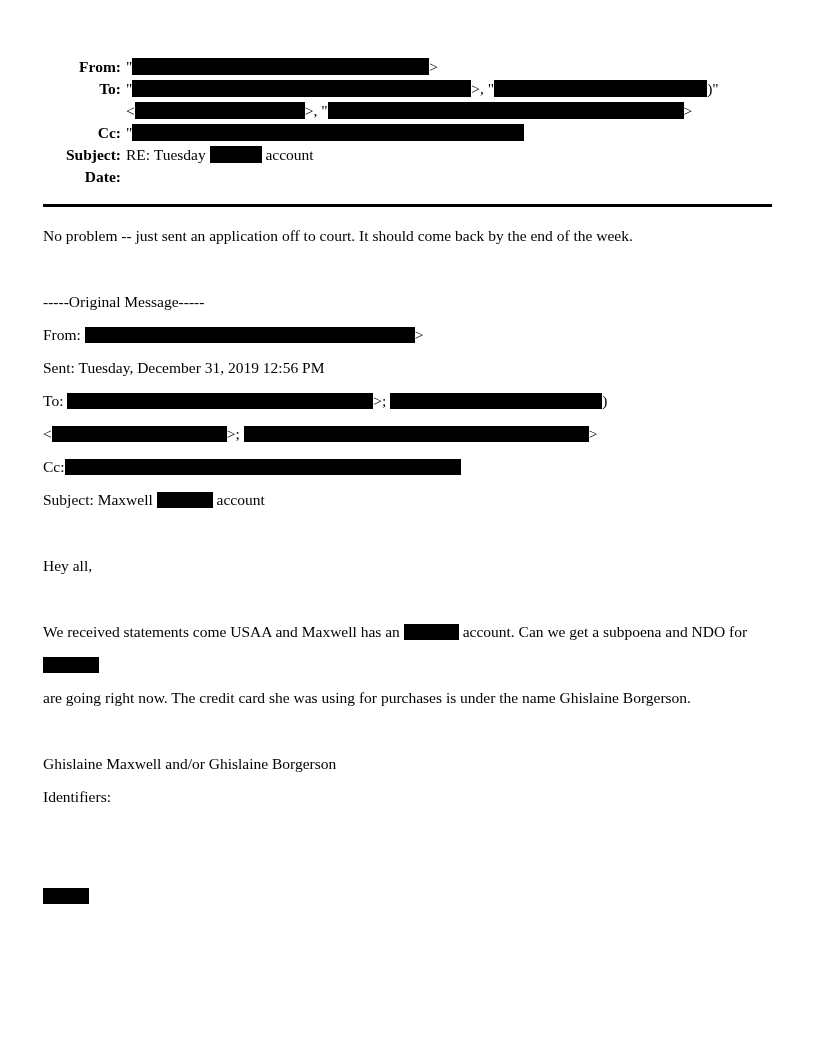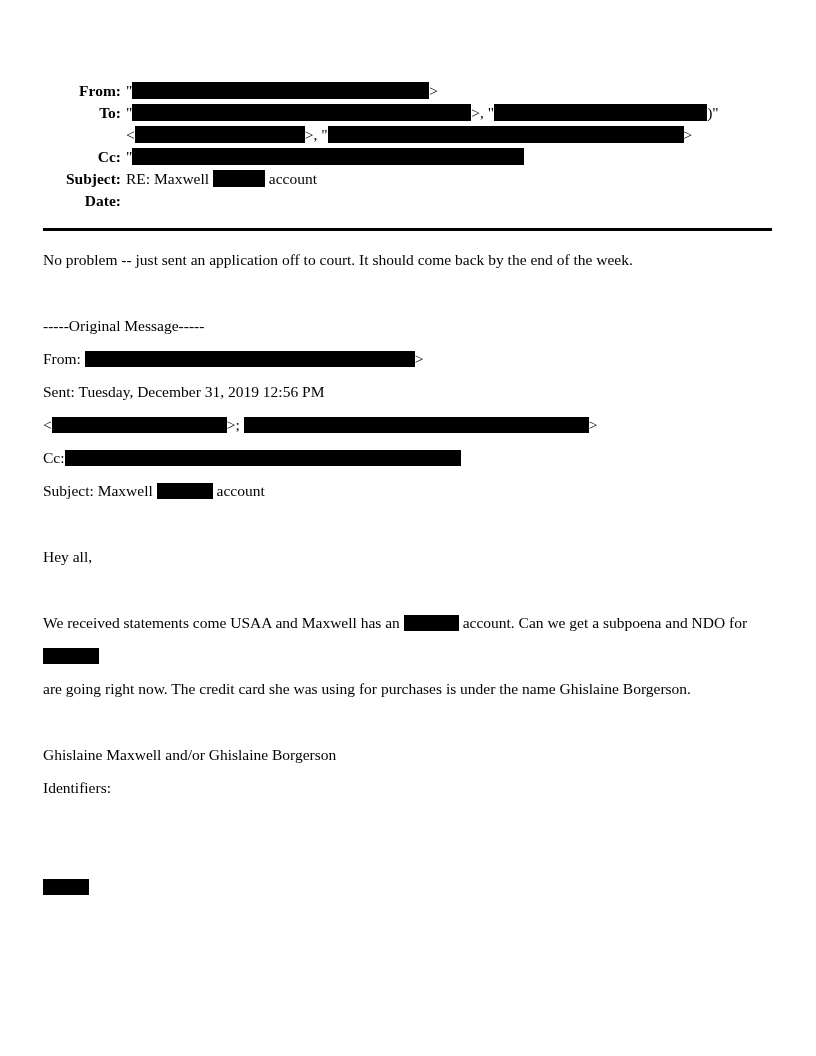--- a/index.html
+++ b/index.html
@@ -12,21 +12,21 @@
     height: 1056px;
     overflow: hidden;
     font-family: "Liberation Serif", "DejaVu Serif", serif;
     font-size: 15.5px;
     color: #000000;
   }
   .page {
     box-sizing: border-box;
     width: 816px;
     height: 1056px;
-    padding: 80px 43px 0 43px;
+    padding: 56px 43px 0 43px;
   }
   
   .header { }
   .hrow {
     display: flex;
     line-height: 22px;
   }
   .hlabel {
     width: 78px;
     min-width: 78px;
@@ -77,33 +77,34 @@
       <div class="hrow">
         <div class="hlabel">To:</div>
         <div class="hval"><div class="hline"><span class="seg">"</span><span class="rbox" style="width: 339px;"></span><span class="seg">&gt;, "</span><span class="rbox" style="width: 213px;"></span><span class="seg">)"</span></div><div class="hline"><span class="seg">&lt;</span><span class="rbox" style="width: 170px;"></span><span class="seg">&gt;, "</span><span class="rbox" style="width: 356px;"></span><span class="seg">&gt;</span></div></div>
       </div>
       <div class="hrow">
         <div class="hlabel">Cc:</div>
         <div class="hval"><div class="hline"><span class="seg">"</span><span class="rbox" style="width: 392px;"></span></div></div>
       </div>
       <div class="hrow">
         <div class="hlabel">Subject:</div>
-        <div class="hval"><div class="hline"><span class="seg">RE: Maxwell </span><span class="rbox" style="width: 52px;"></span><span class="seg"> account</span></div></div>
+        <div class="hval"><div class="hline"><span class="seg">RE: Tuesday </span><span class="rbox" style="width: 52px;"></span><span class="seg"> account</span></div></div>
       </div>
       <div class="hrow">
         <div class="hlabel">Date:</div>
       </div>
     </div>
   <div class="rule"></div>
   <div class="bodytext" id="body">
       <div class="bline"><span class="seg">No problem -- just sent an application off to court. It should come back by the end of the week.</span></div>
       <div class="bline">&nbsp;</div>
       <div class="bline"><span class="seg">-----Original Message-----</span></div>
       <div class="bline"><span class="seg">From: </span><span class="rbox" style="width: 330px;"></span><span class="seg">&gt;</span></div>
       <div class="bline"><span class="seg">Sent: Tuesday, December 31, 2019 12:56 PM</span></div>
+      <div class="bline"><span class="seg">To: </span><span class="rbox" style="width: 306px;"></span><span class="seg">&gt;; </span><span class="rbox" style="width: 212px;"></span><span class="seg">)</span></div>
       <div class="bline"><span class="seg">&lt;</span><span class="rbox" style="width: 175px;"></span><span class="seg">&gt;; </span><span class="rbox" style="width: 345px;"></span><span class="seg">&gt;</span></div>
       <div class="bline"><span class="seg">Cc:</span><span class="rbox" style="width: 396px;"></span></div>
       <div class="bline"><span class="seg">Subject: Maxwell </span><span class="rbox" style="width: 56px;"></span><span class="seg"> account</span></div>
       <div class="bline">&nbsp;</div>
       <div class="bline"><span class="seg">Hey all,</span></div>
       <div class="bline">&nbsp;</div>
       <div class="bline"><span class="seg">We received statements come USAA and Maxwell has an </span><span class="rbox" style="width: 55px;"></span><span class="seg"> account. Can we get a subpoena and NDO for</span></div>
       <div class="bline"><span class="rbox" style="width: 56px;"></span></div>
       <div class="bline"><span class="seg">are going right now. The credit card she was using for purchases is under the name Ghislaine Borgerson.</span></div>
       <div class="bline">&nbsp;</div>

